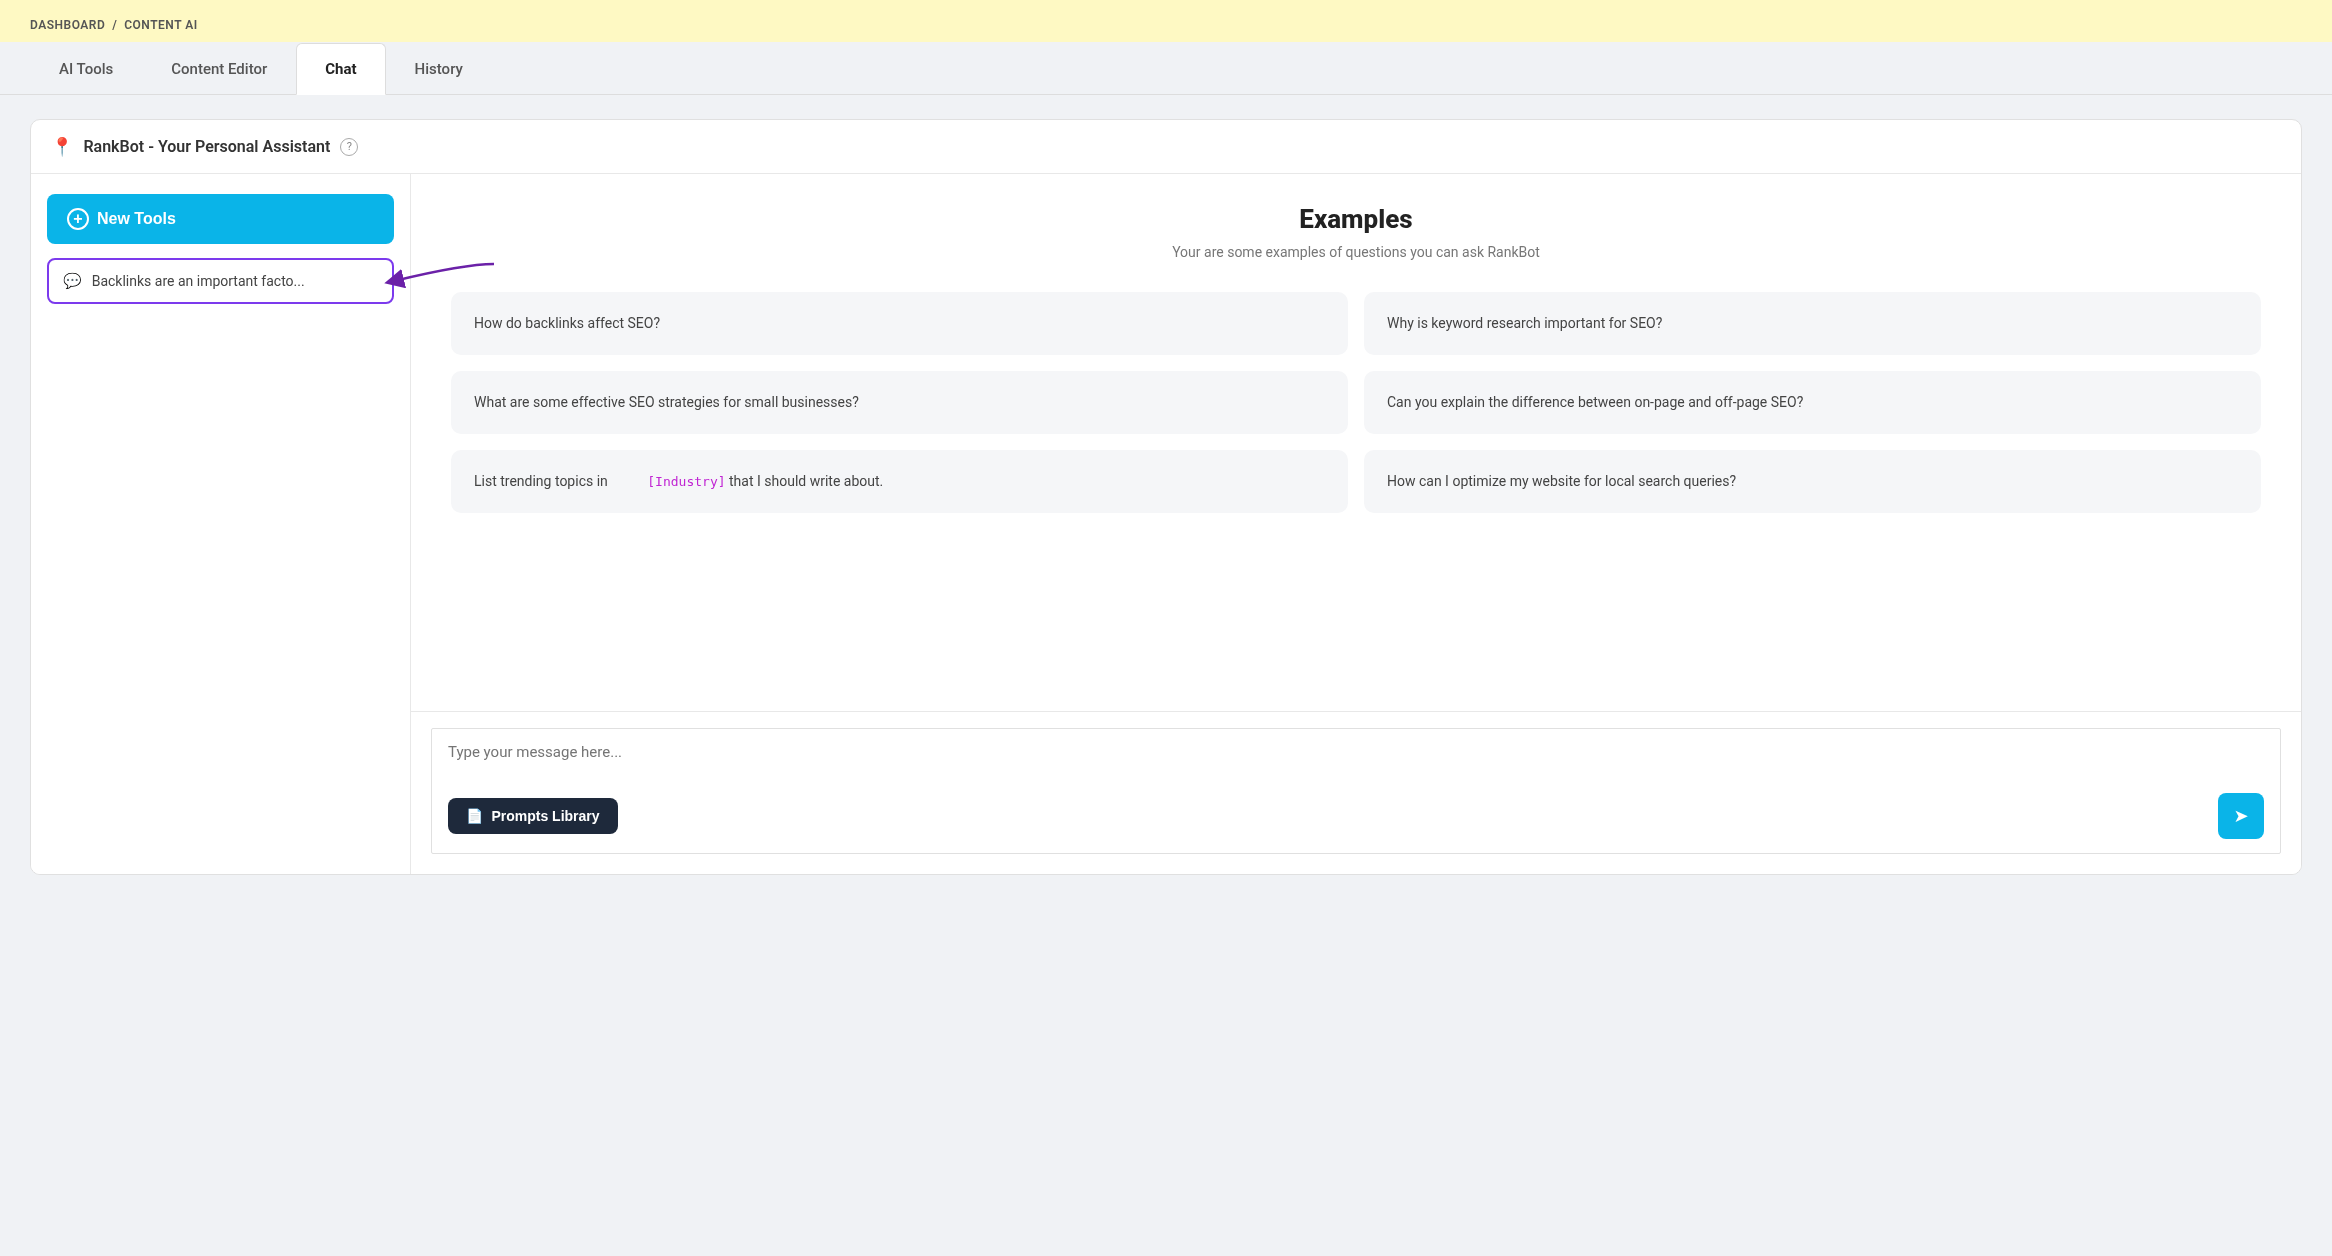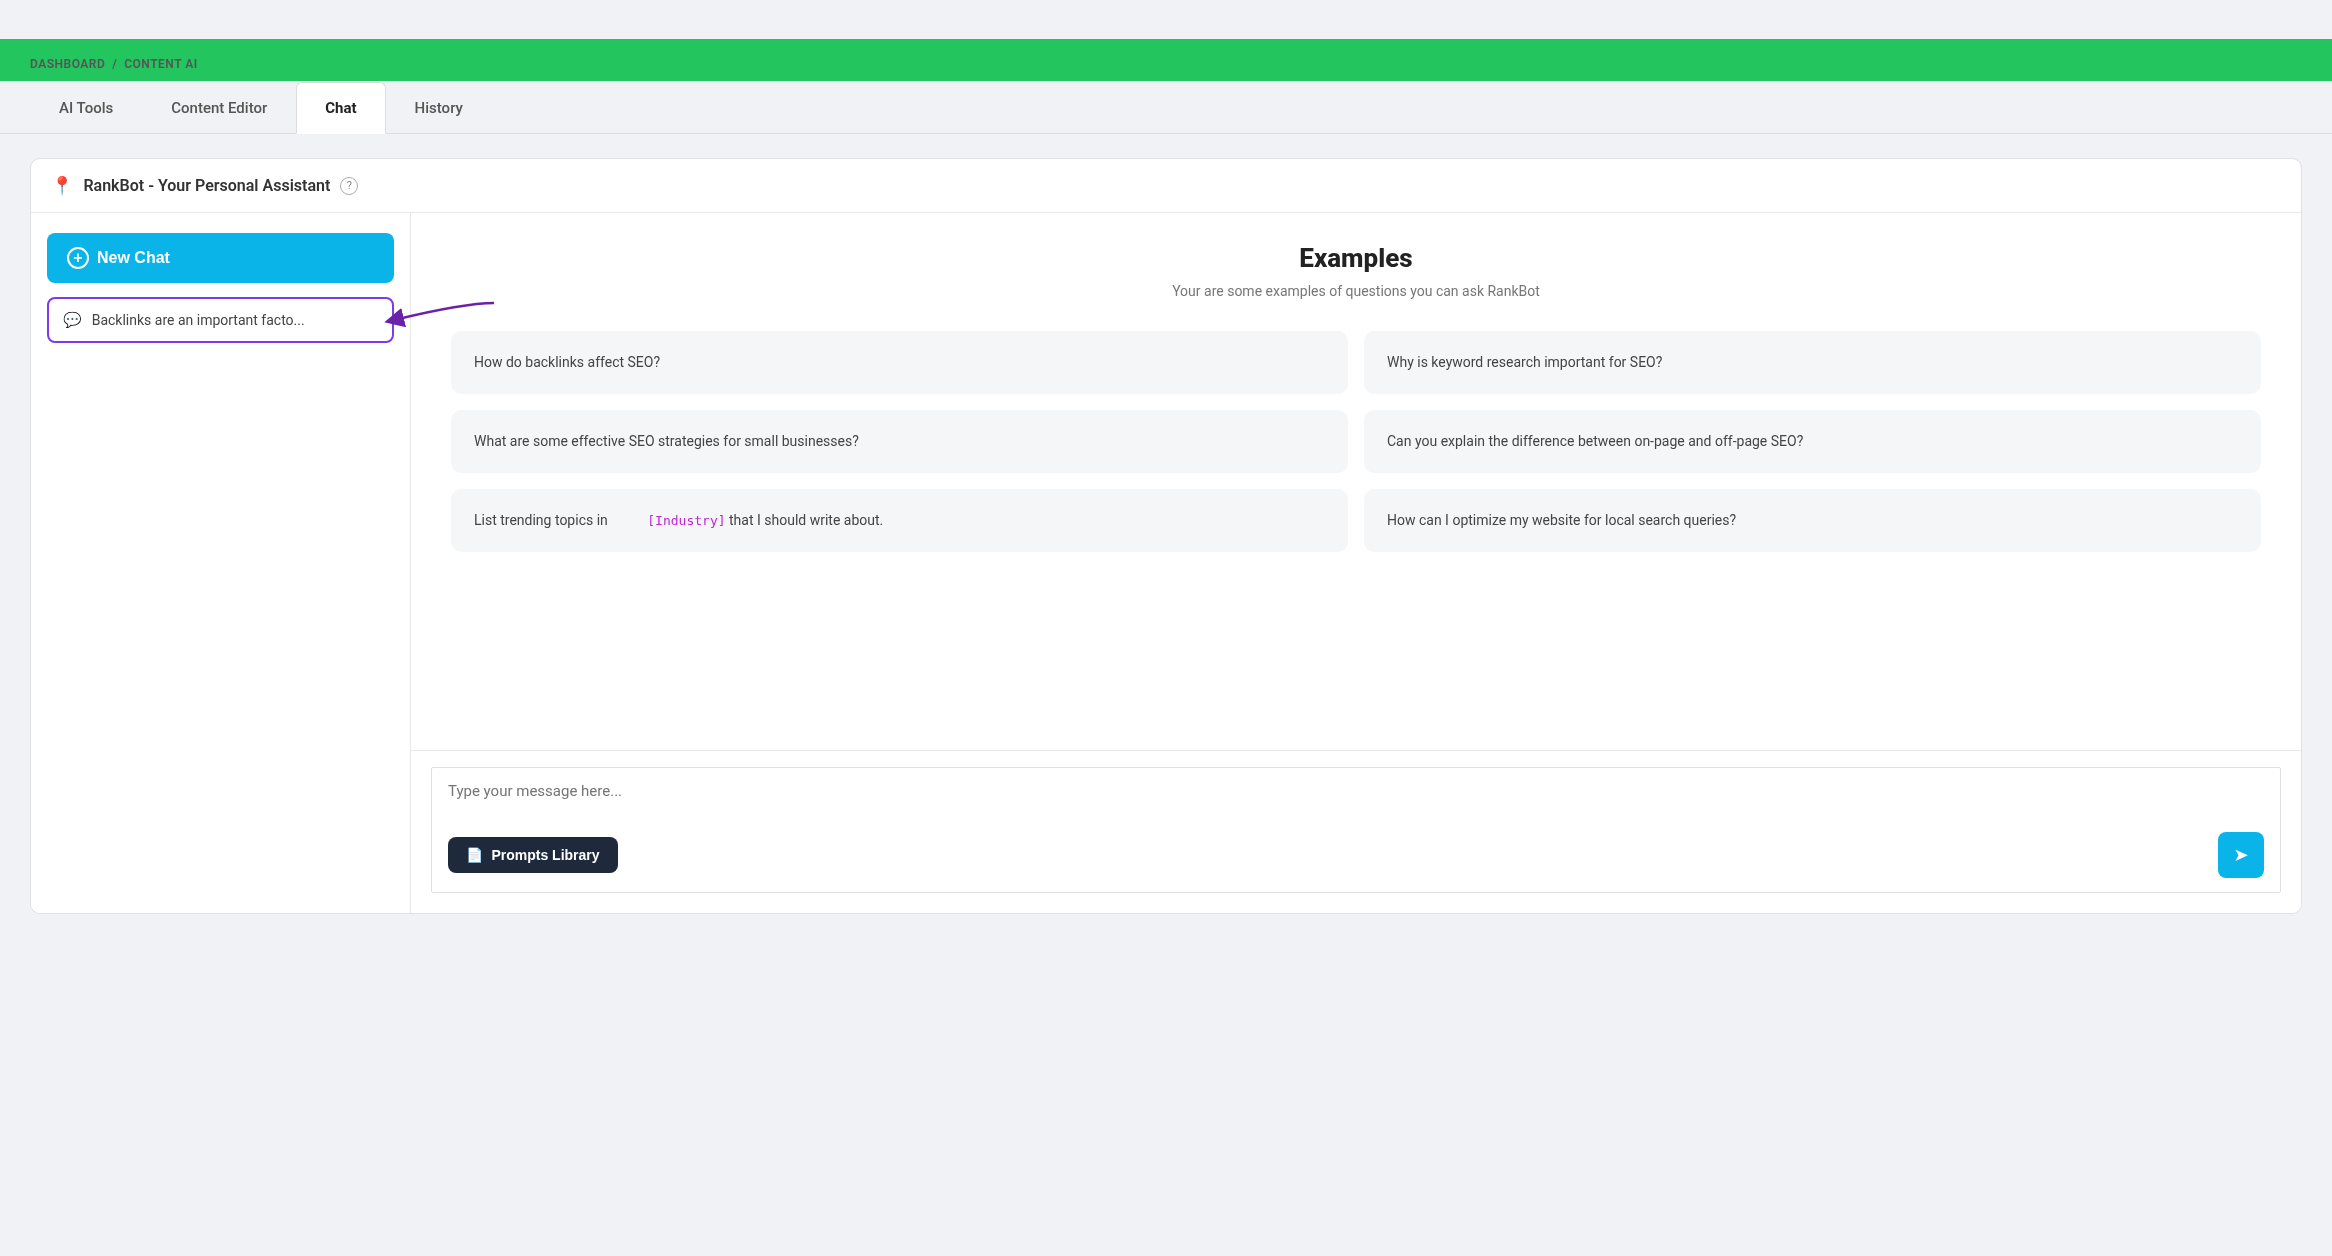--- a/index.html
+++ b/index.html
@@ -14,22 +14,21 @@
       color: #333;
       min-height: 100vh;
     }
 
     .breadcrumb-bar {
       padding: 18px 30px 10px;
       font-size: 12px;
       color: #888;
       letter-spacing: 0.5px;
       text-transform: uppercase;
-      background: #22c55e;
-      margin-top: 39px;
+      background: #fef9c3;
     }
 
     .breadcrumb-bar span {
       color: #555;
       font-weight: 600;
     }
 
     .tabs-bar {
       background: #f0f2f5;
       padding: 0 30px;
@@ -302,21 +301,21 @@
       <span class="panel-header-icon">📍</span>
       <span>RankBot - Your Personal Assistant</span>
       <span class="help-icon">?</span>
     </div>
 
     <div class="panel-body">
 
       <div class="sidebar">
         <button class="new-chat-btn">
           <span class="plus-icon">+</span>
-          <span>New Chat</span>
+          <span>New Tools</span>
         </button>
 
         <div style="position:relative; display:inline-block; width:100%;">
           <div class="chat-history-item">
             <span class="chat-icon">💬</span>
             <span>Backlinks are an important facto...</span>
           </div>
           
           <svg style="position:absolute; right:-110px; top:50%; transform:translateY(-50%); overflow:visible;" width="120" height="50" viewBox="0 0 120 50">
             <defs>

